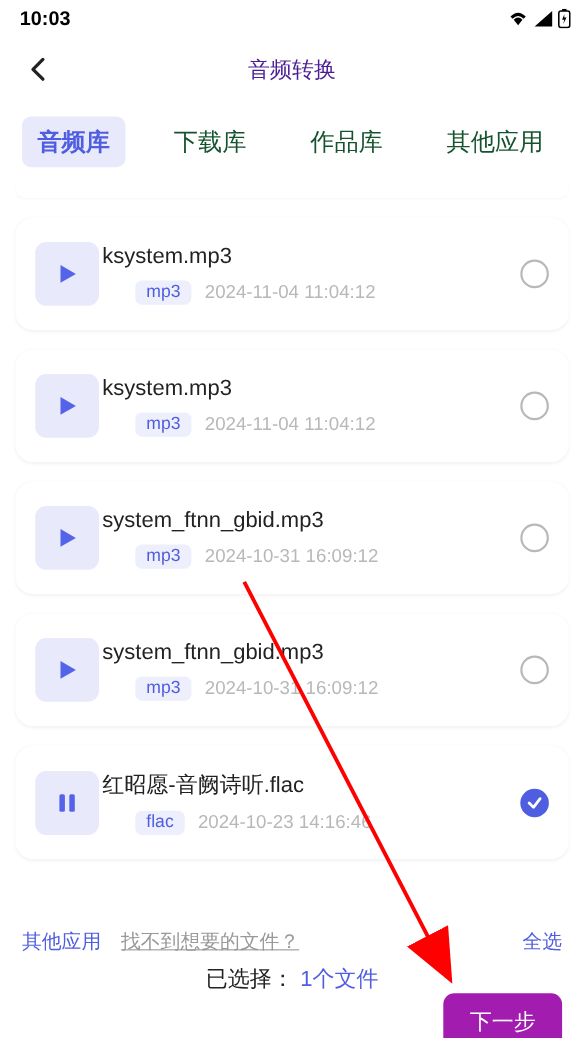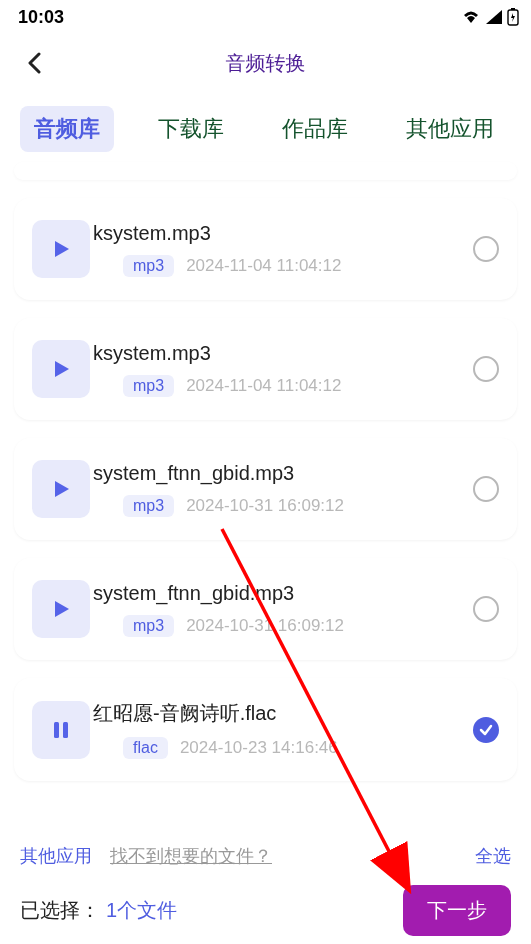--- a/index.html
+++ b/index.html
@@ -135,20 +135,21 @@
     .select-all { margin-left: auto; color: #4F5DE0; }
     
     .bottom-bar {
       position: absolute;
       bottom: 0; left: 0; right: 0;
       height: 68px;
       display:flex;
       align-items:center;
       padding: 0 20px;
       background: #fff;
+      flex-direction: column;
     }
     .selected-label { font-size: 20px; color: #222; }
     .selected-count { color: #4F5DE0; margin-left: 6px; }
     .next-btn {
       margin-left: auto;
       background: #a21caf;
       color: #fff;
       font-size: 20px;
       padding: 12px 24px;
       border-radius: 10px;

